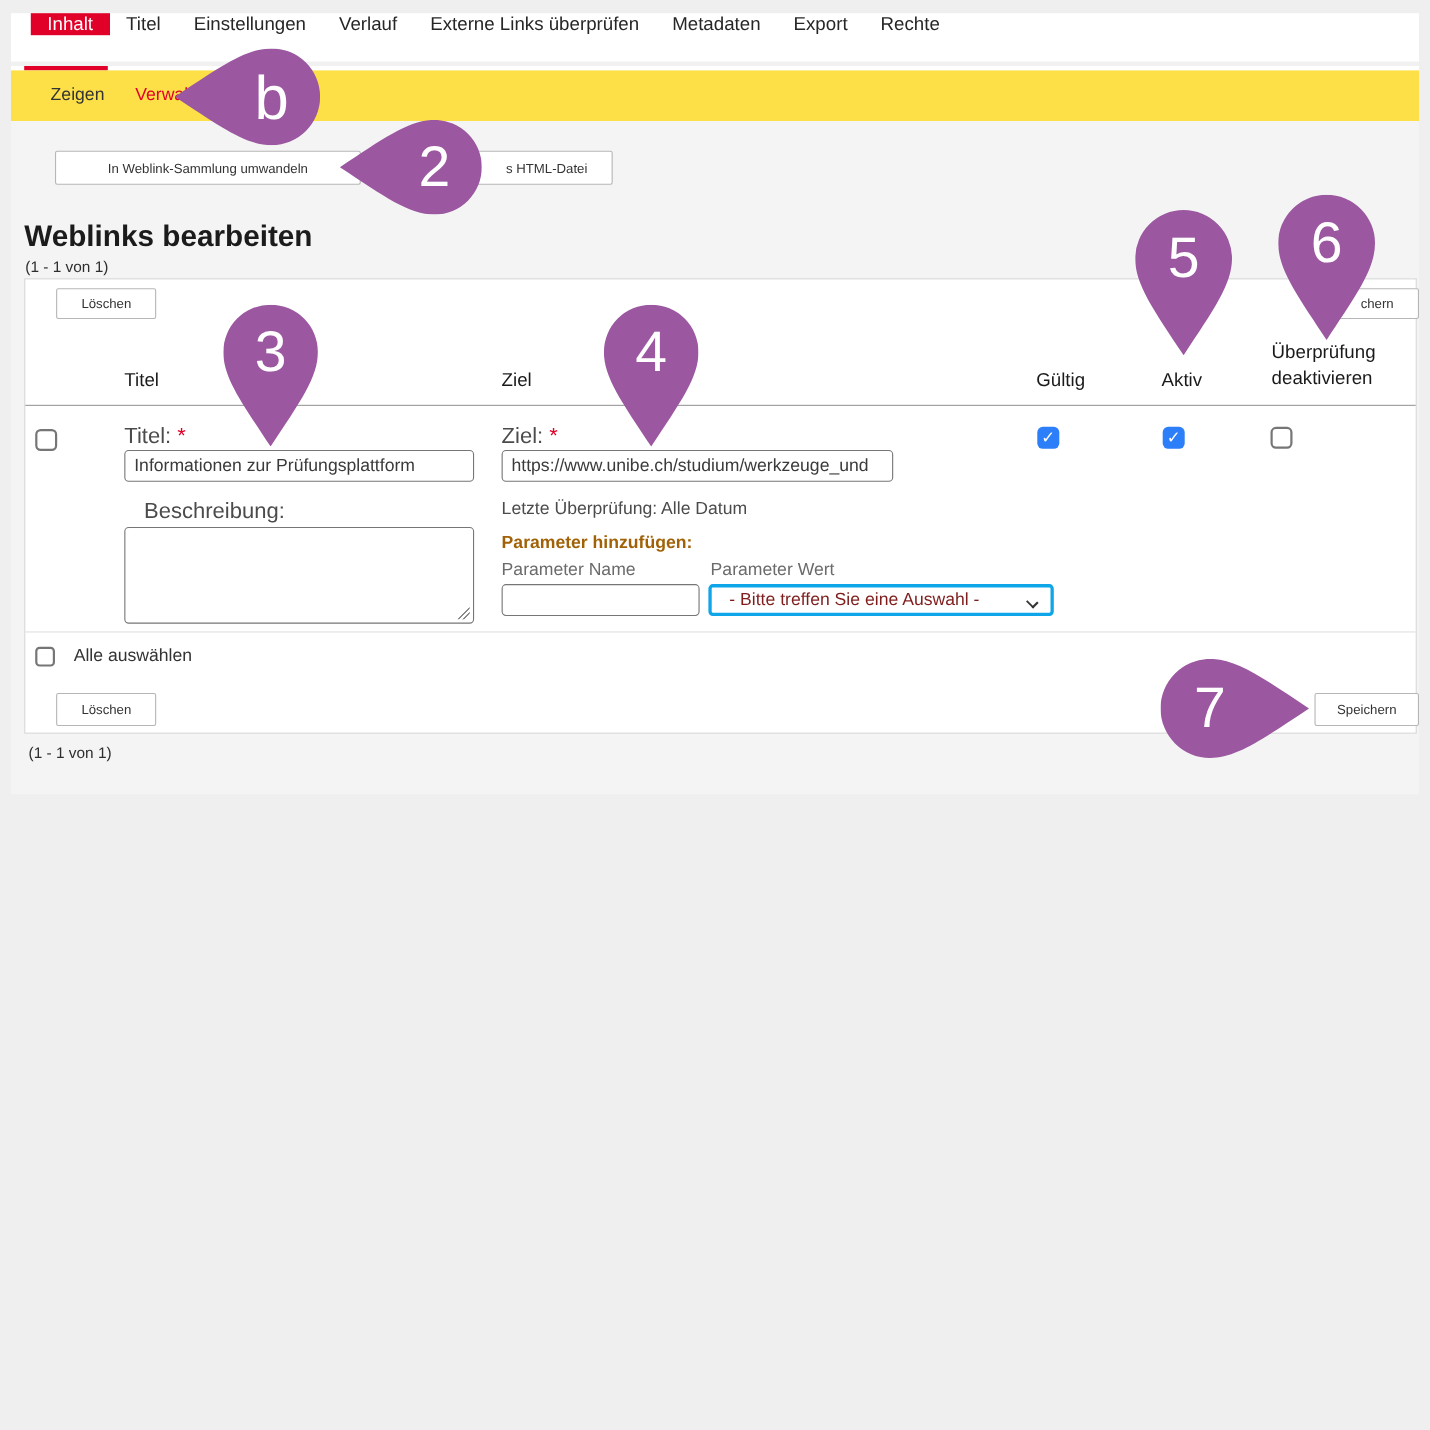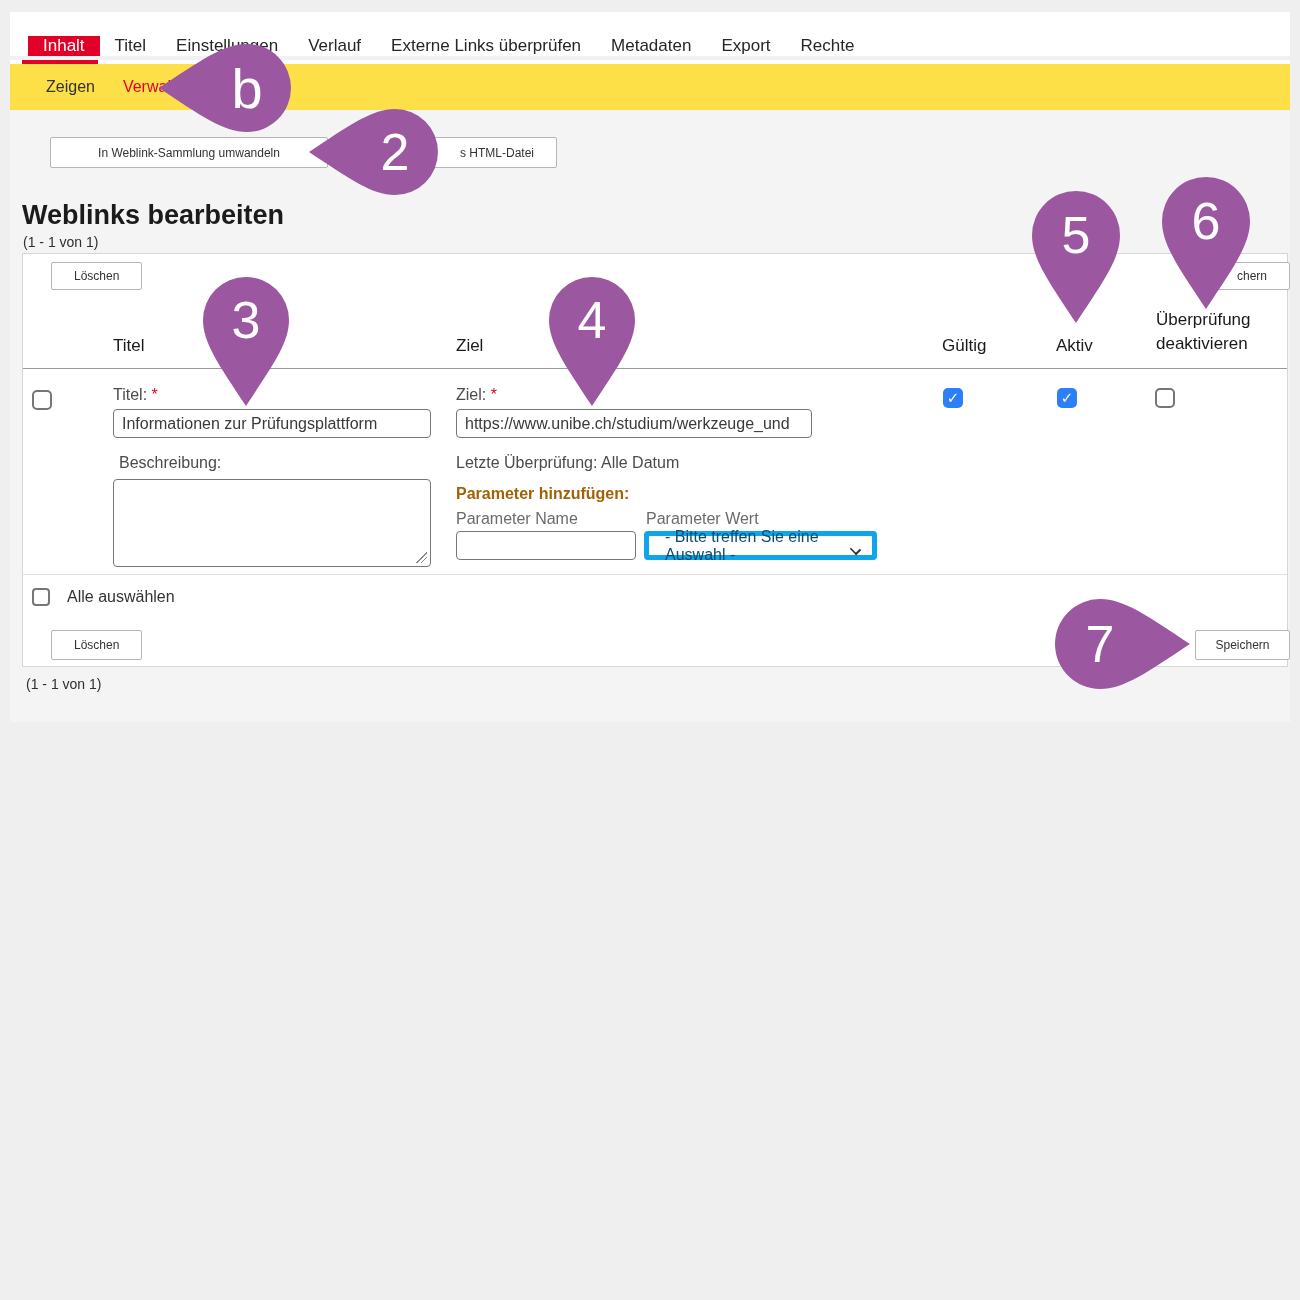--- a/index.html
+++ b/index.html
@@ -7,21 +7,21 @@
     --purple:#9b57a0;
     --cbblue:#2d7ff9;
   }
   *{margin:0;padding:0;box-sizing:border-box;}
   html,body{background:#efefef;}
   body{font-family:"Liberation Sans","DejaVu Sans",sans-serif;color:#2b2b2b;}
   .page{position:relative;width:1300px;height:1300px;background:#efefef;overflow:hidden;}
 
   
   .header-band{position:absolute;left:10px;top:12px;width:1280px;height:98px;background:#fff;}
-  .tabbar{position:absolute;left:0;top:0;width:100%;height:48px;display:flex;align-items:flex-end;padding-left:18px;border-bottom:4px solid #f1f1f1;}
+  .tabbar{position:absolute;left:0;top:0;width:100%;height:48px;display:flex;align-items:flex-start;padding-left:18px;border-bottom:4px solid #f1f1f1;}
   .tab{display:flex;align-items:center;padding:0 15px;font-size:17px;color:#262626;cursor:pointer;white-space:nowrap;}
   .tab.active{background:var(--accent);color:#fff;}
   .tab-underline{position:absolute;left:12px;top:48px;width:76px;height:4px;background:var(--accent);}
   .subtabbar{position:absolute;left:0;top:52px;width:100%;height:46px;display:flex;align-items:center;gap:28px;padding-left:36px;background:#fde047;}
   .subtab{font-size:16px;color:#333;cursor:pointer;}
   .subtab.active{color:var(--accent);}
 
   
   .content-band{position:absolute;left:10px;top:110px;width:1280px;height:612px;background:#f4f4f4;}
 
@@ -42,30 +42,30 @@
   .btn-save-top{left:1158px;top:8px;height:28px;width:95px;}
   .col-head{position:absolute;font-size:17px;color:#1a1a1a;}
   .col-titel{left:90px;top:82px;}
   .col-ziel{left:433px;top:82px;}
   .col-gueltig{left:919px;top:82px;}
   .col-aktiv{left:1033px;top:82px;}
   .col-ueber{left:1133px;top:54px;width:130px;line-height:24px;}
   .head-line{position:absolute;left:0;top:114px;width:100%;height:1px;background:#9a9a9a;}
   .row-line{position:absolute;left:0;top:320px;width:100%;height:1px;background:#e0e0e0;}
 
-  .field-label{position:absolute;font-size:16px;color:#4b4b4b;white-space:nowrap;}
+  .field-label{position:absolute;font-size:20px;color:#4b4b4b;white-space:nowrap;}
   .req{color:var(--accent);}
   .txt-input{position:absolute;height:29px;border:1px solid #767676;border-radius:4px;background:#fff;font-family:"Liberation Sans","DejaVu Sans",sans-serif;font-size:16px;color:#3a3a3a;padding:0 8px;outline:none;}
   .ta{position:absolute;left:90px;top:225px;width:318px;height:88px;border:1px solid #767676;border-radius:4px;background:#fff;}
   .grip{position:absolute;right:3px;bottom:3px;width:11px;height:11px;background:
     linear-gradient(135deg,transparent 0 50%,#8a8a8a 50% 56%,transparent 56% 70%,#8a8a8a 70% 76%,transparent 76%);}
   .static-txt{position:absolute;font-size:16px;color:#4b4b4b;white-space:nowrap;}
   .bold{font-weight:bold;color:#a16207;}
   .param-label{color:#6b6b6b;}
-  .selectbox{position:absolute;left:621px;top:277px;width:233px;height:29px;border:5px solid #0ea5e9;border-radius:4px;background:#fff;display:flex;align-items:center;padding:0 30px 0 16px;font-size:16px;color:#0c4a6e;cursor:pointer;}
+  .selectbox{position:absolute;left:621px;top:277px;width:314px;height:29px;border:3px solid #0ea5e9;border-radius:4px;background:#fff;display:flex;align-items:center;padding:0 30px 0 16px;font-size:16px;color:#7f1d1d;cursor:pointer;}
   .chev{position:absolute;right:12px;top:9px;width:9px;height:9px;border-right:2px solid #333;border-bottom:2px solid #333;transform:rotate(45deg) scaleY(0.8);}
 
   
   .cb{position:absolute;width:20px;height:20px;border:2px solid #767676;border-radius:5px;background:#fff;cursor:pointer;}
   .cb.checked{border:none;background:var(--cbblue);display:flex;align-items:center;justify-content:center;color:#fff;font-size:15px;font-weight:bold;}
   .cb.small{width:18px;height:18px;border-width:2px;border-radius:4px;}
 
   
   .pin{position:absolute;z-index:50;pointer-events:none;}
   .pin svg{position:absolute;left:0;top:0;width:100%;height:100%;transform-origin:50% 33.333%;}
@@ -124,21 +124,21 @@
       <span class="req">*</span>
     </div>
     <input class="txt-input" style="left: 90px; top: 155px; width: 318px;" value="Informationen zur Prüfungsplattform">
 
     <div class="field-label" style="left:433px;top:132px;">
       <span>Ziel:</span>
       <span class="req">*</span>
     </div>
     <input class="txt-input" style="left: 433px; top: 155px; width: 356px;" value="https://www.unibe.ch/studium/werkzeuge_und">
 
-    <div class="field-label" style="left:96px;top:200px;">Beschreibung:</div>
+    <div class="field-label" style="left:108px;top:200px;">Beschreibung:</div>
     <div class="ta">
       <span class="grip"></span>
     </div>
 
     <div class="static-txt" style="left:433px;top:200px;">Letzte Überprüfung: Alle Datum</div>
     <div class="static-txt bold" style="left:433px;top:231px;">Parameter hinzufügen:</div>
     <div class="static-txt param-label" style="left:433px;top:256px;">Parameter Name</div>
     <div class="static-txt param-label" style="left:623px;top:256px;">Parameter Wert</div>
     <input class="txt-input" style="left: 433px; top: 277px; width: 180px;" value="">
     <div class="selectbox">

